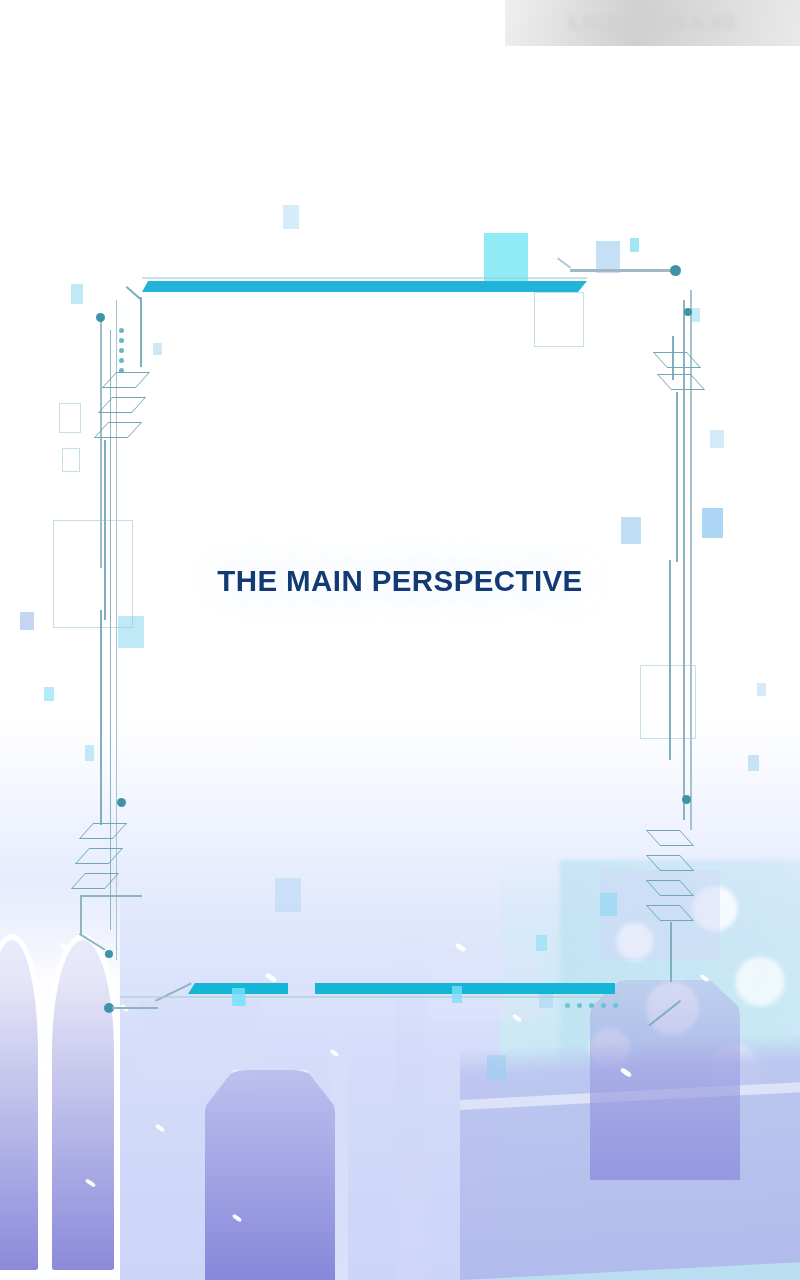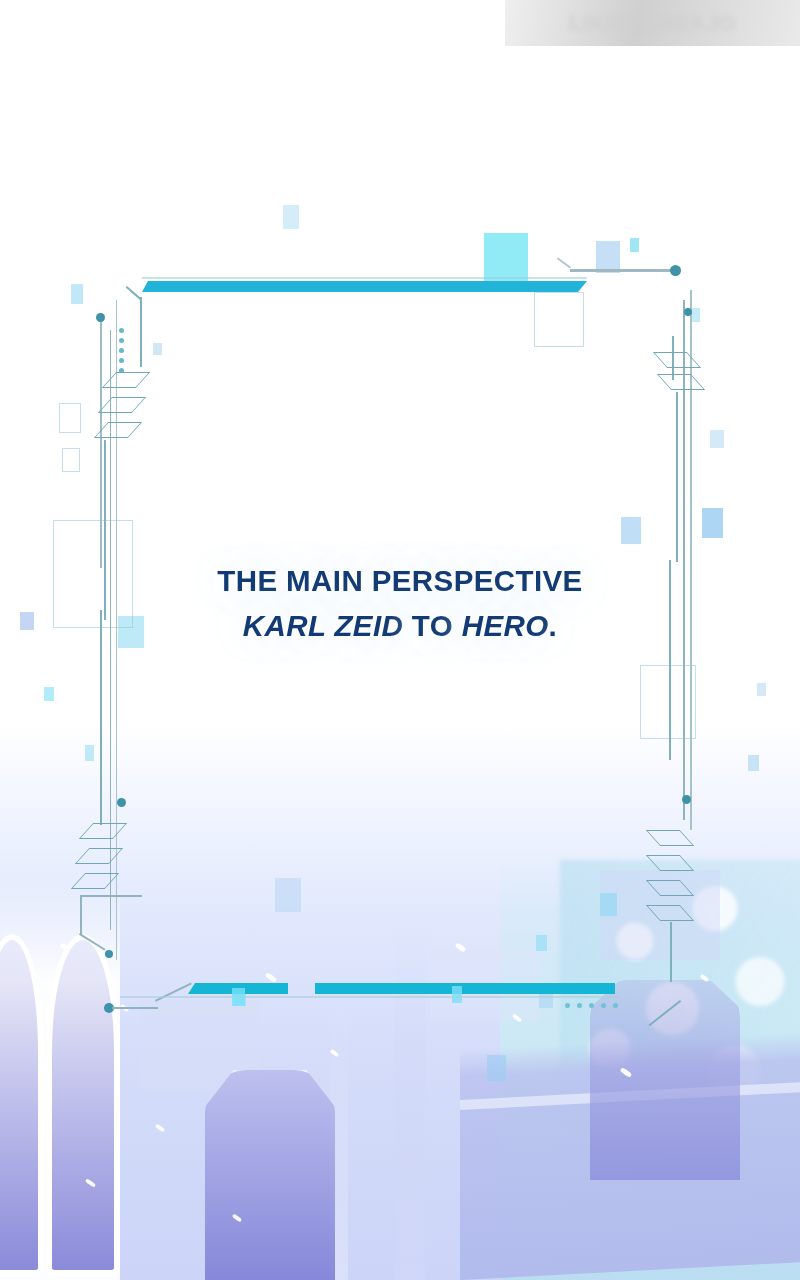--- a/index.html
+++ b/index.html
@@ -315,14 +315,13 @@
     <i></i>
     <i></i>
   </div>
 
   <div class="sq" style="left:232px;top:988px;width:13px;height:18px;background:rgba(120,225,248,.8);"></div>
   <div class="sq" style="left:452px;top:986px;width:10px;height:17px;background:rgba(125,222,246,.8);"></div>
 </div>
 
 <div id="caption">
   <div class="line l1">THE MAIN PERSPECTIVE</div>
-  <div class="line l3"><span class="nm">KARL ZEID</span><span> TO </span><span class="nm">HERO</span><span>.</span></div>
 </div>
 
 </body></html>

